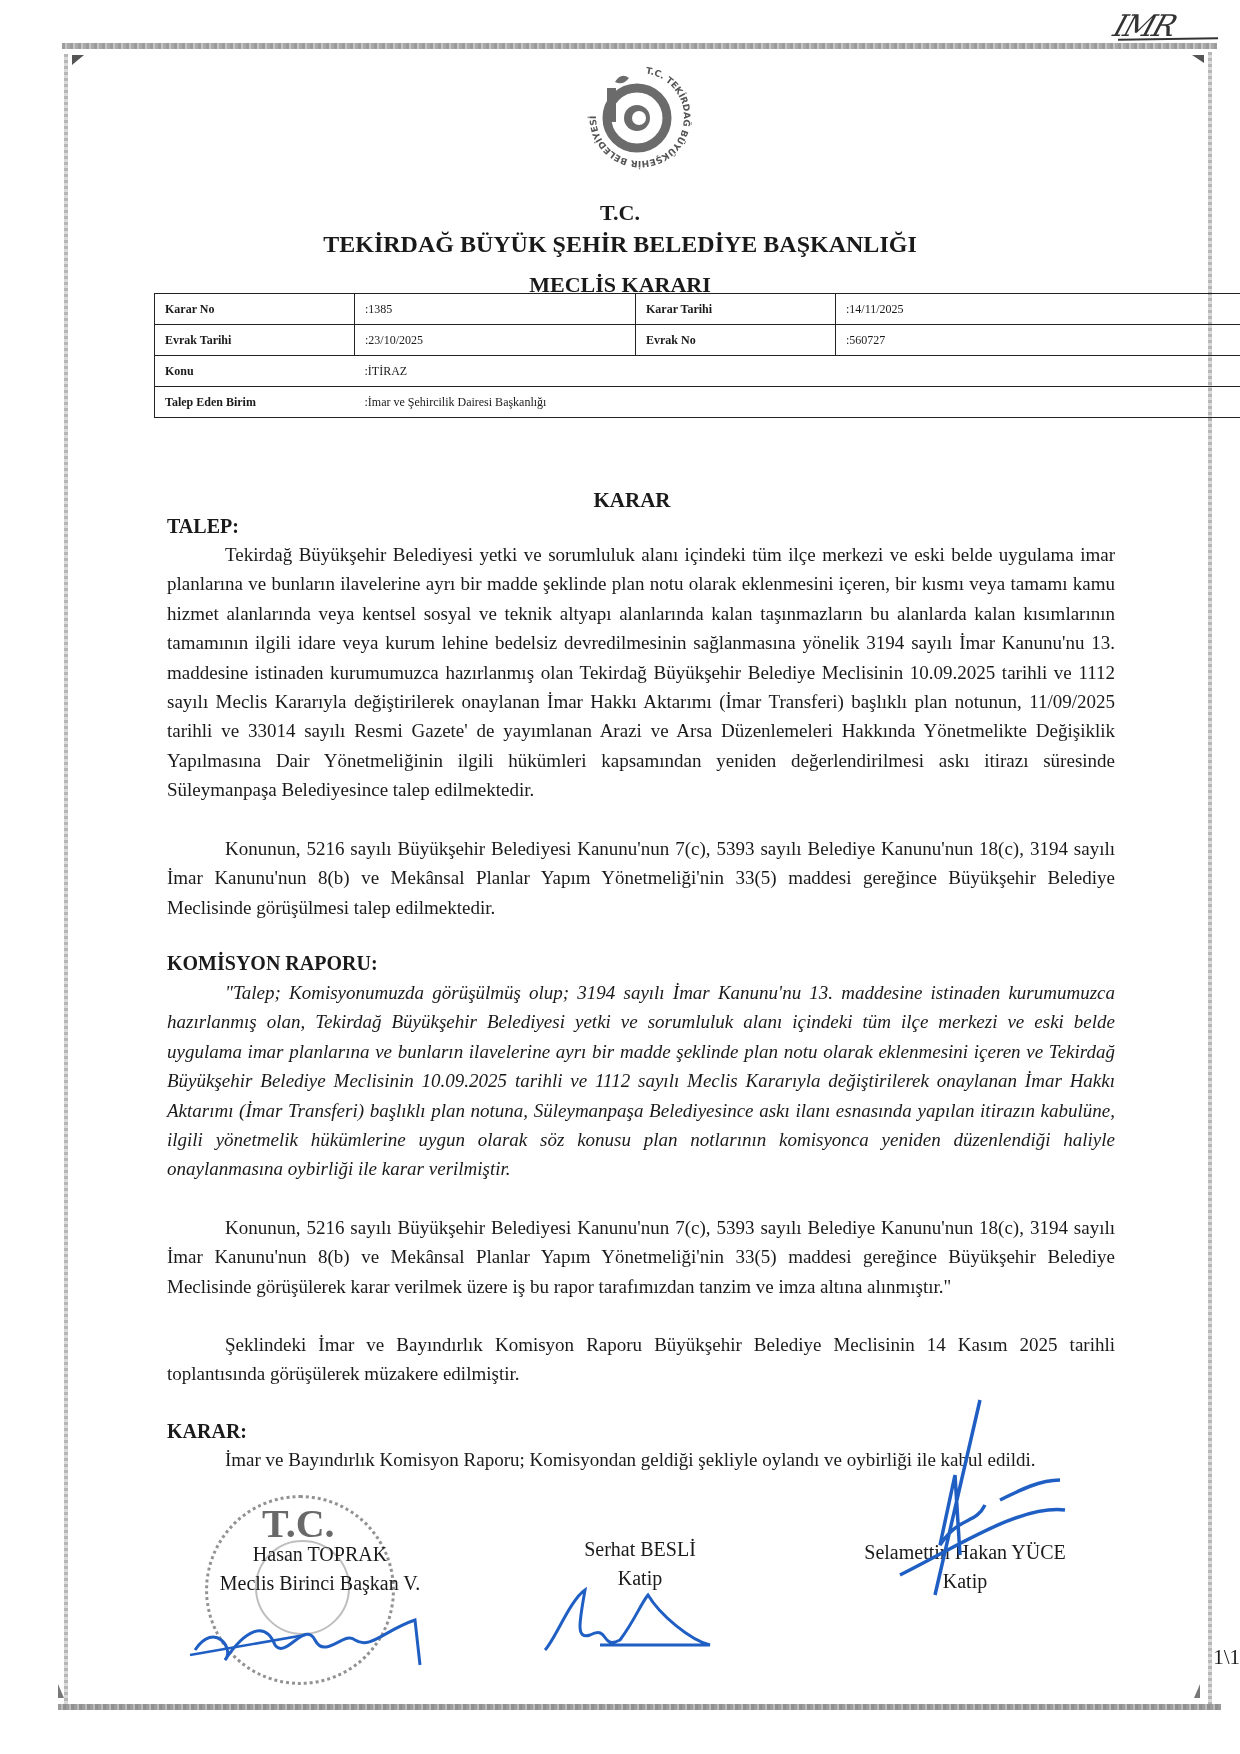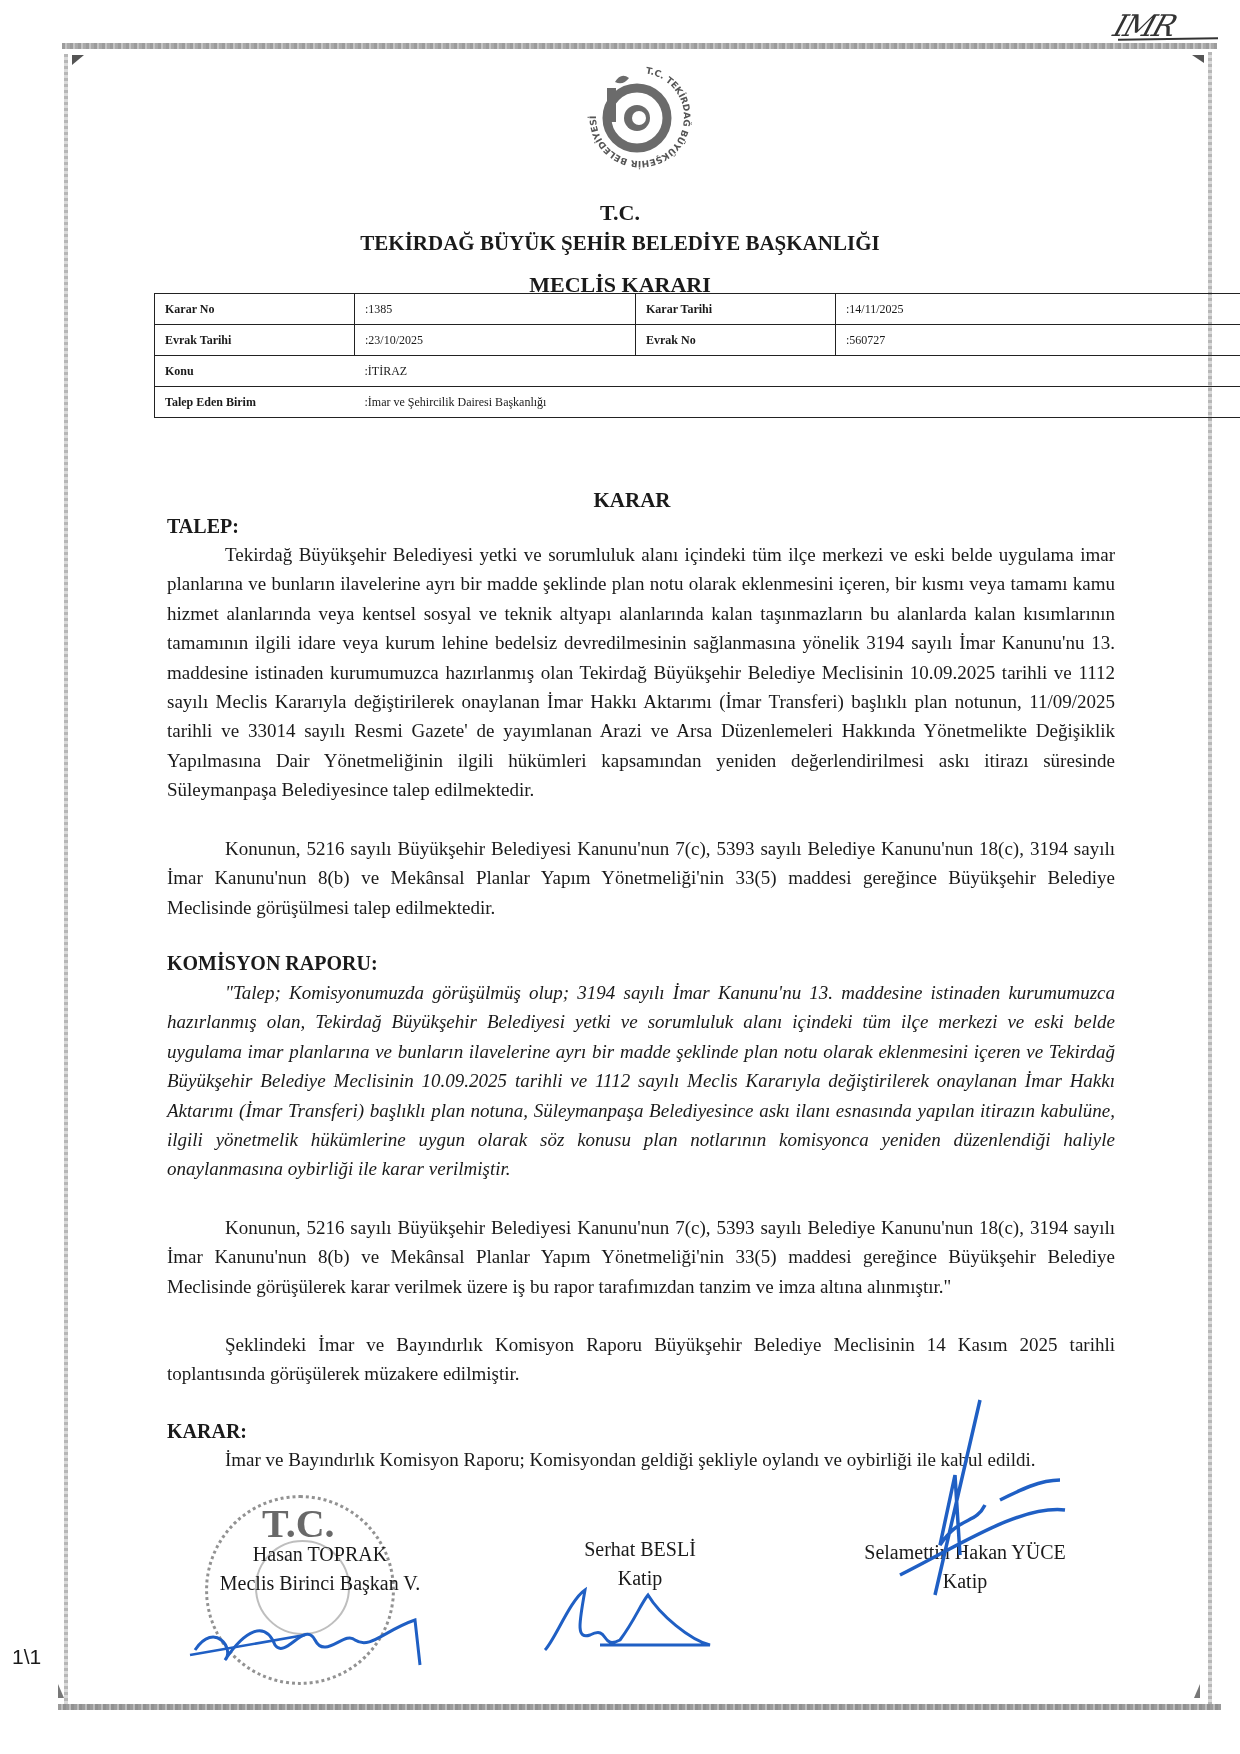--- a/index.html
+++ b/index.html
@@ -23,21 +23,21 @@
 
     .handwritten-note { position: absolute; left: 1115px; top: 8px; font-family: "DejaVu Serif", serif;
       font-style: italic; font-size: 30px; color: #333; letter-spacing: -2px; transform: skewX(-18deg); }
     .handwritten-underline { position: absolute; left: 1118px; top: 38px; width: 100px; height: 2px; background: #333; transform: rotate(-1deg); }
 
     
     .logo { position: absolute; left: 585px; top: 62px; width: 110px; height: 110px; }
 
     .header { position: absolute; left: 0; width: 1240px; text-align: center; font-weight: bold; color: #1a1a1a; }
     .h-tc { top: 200px; font-size: 22px; }
-    .h-org { top: 231px; font-size: 21px; }
+    .h-org { top: 231px; font-size: 24px; }
     .h-kind { top: 261px; font-size: 22px; margin-top: 11px; }
 
     
     .meta { position: absolute; left: 154px; top: 293px; width: 1140px; border: 1.5px solid #222; border-collapse: collapse; font-size: 12px; }
     .meta td { border: 1px solid #222; height: 31px; padding: 0 10px; vertical-align: middle; }
     .meta .lbl { font-weight: bold; width: 200px; }
     .meta .val { width: 281px; }
     .meta .lbl2 { font-weight: bold; width: 200px; }
     .meta .row-nosplit td.val-wide { border-left: none; }
     .meta .row-nosplit td.lbl { border-right: none; }
@@ -51,21 +51,21 @@
 
     .sig { position: absolute; text-align: center; font-size: 20px; line-height: 29px; }
 
     .stamp { position: absolute; left: 205px; top: 1495px; width: 190px; height: 190px; border-radius: 50%;
       border: 3px dotted #3a3a3a; opacity: .55; }
     .stamp-tc { position: absolute; left: 262px; top: 1500px; font-size: 40px; font-weight: bold; color: #2a2a2a; opacity: .7; }
     .stamp-inner { position: absolute; left: 255px; top: 1540px; width: 95px; height: 95px; border-radius: 50%;
       border: 2px solid #444; opacity: .35; }
 
     .sig-scribble { position: absolute; pointer-events: none; }
-    .page-num { position: absolute; left: 0; width: 1240px; top: 1645px; text-align: left; font-size: 21px; font-family: Liberation Sans, sans-serif; padding-left: 12px; }
+    .page-num { position: absolute; left: 0; width: 1240px; top: 1645px; text-align: right; font-size: 21px; font-family: Liberation Serif, serif; padding-left: 12px; }
   </style>
 </head>
 <body>
 
 <div class="frame-top"></div>
 <div class="frame-bottom"></div>
 <div class="frame-left"></div>
 <div class="frame-right"></div>
 <div class="corner tl"></div>
 <div class="corner tr"></div>

